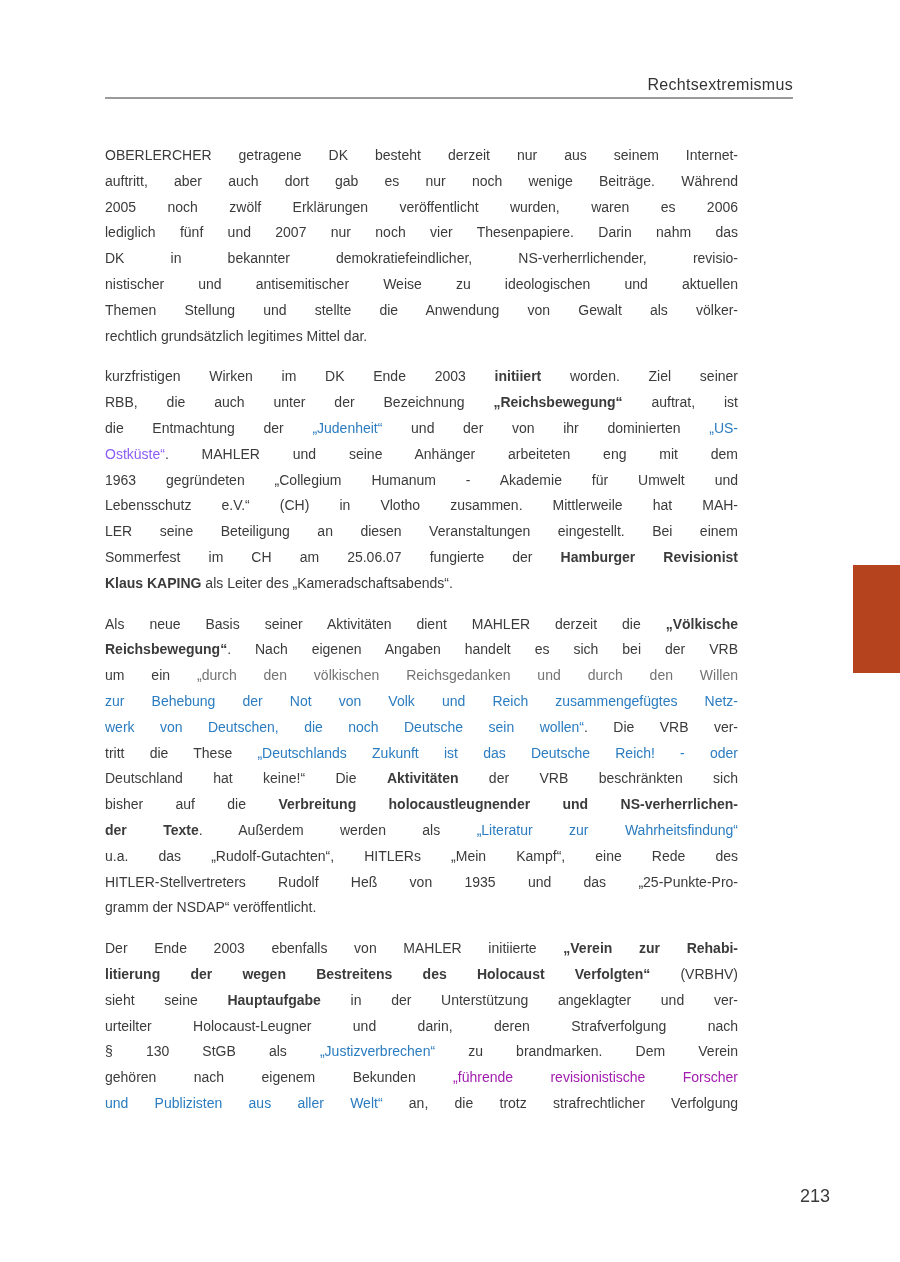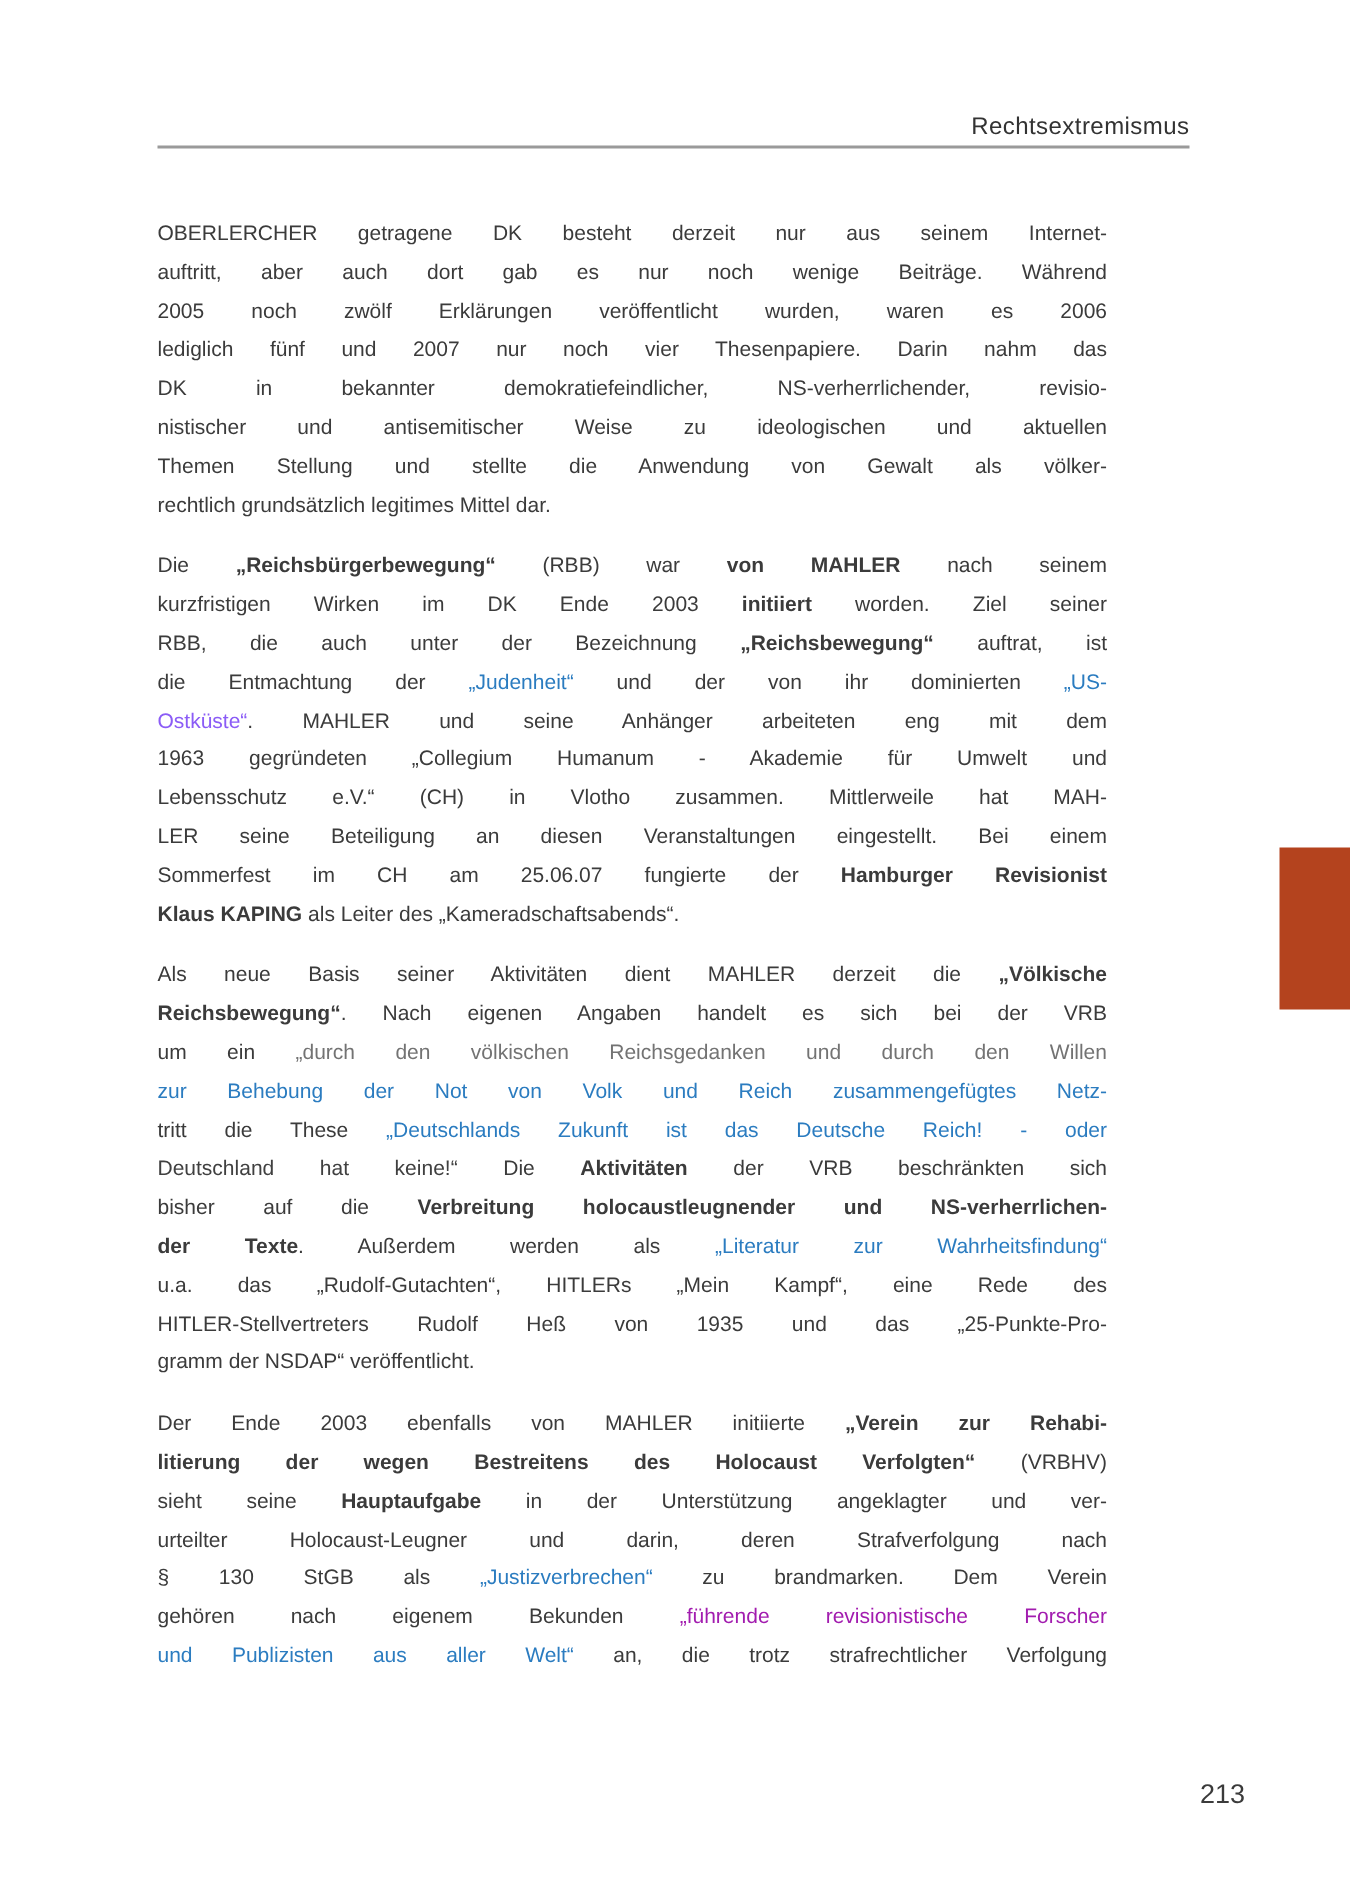--- a/index.html
+++ b/index.html
@@ -73,36 +73,36 @@
         <div class="line"><span class="seg-n">OBERLERCHER getragene DK besteht derzeit nur aus seinem Internet-</span></div>
         <div class="line"><span class="seg-n">auftritt, aber auch dort gab es nur noch wenige Beiträge. Während</span></div>
         <div class="line"><span class="seg-n">2005 noch zwölf Erklärungen veröffentlicht wurden, waren es 2006</span></div>
         <div class="line"><span class="seg-n">lediglich fünf und 2007 nur noch vier Thesenpapiere. Darin nahm das</span></div>
         <div class="line"><span class="seg-n">DK in bekannter demokratiefeindlicher, NS-verherrlichender, revisio-</span></div>
         <div class="line"><span class="seg-n">nistischer und antisemitischer Weise zu ideologischen und aktuellen</span></div>
         <div class="line"><span class="seg-n">Themen Stellung und stellte die Anwendung von Gewalt als völker-</span></div>
         <div class="line last"><span class="seg-n">rechtlich grundsätzlich legitimes Mittel dar.</span></div>
       </div>
       <div class="para">
-        <div class="line"><span class="seg-n">Die </span><span class="seg-b">„Reichsbürgerbewegung“</span><span class="seg-n"> (RBB) war </span><span class="seg-b">von MAHLER</span><span class="seg-n"> nach seinem</span></div>
         <div class="line"><span class="seg-n">kurzfristigen Wirken im DK Ende 2003 </span><span class="seg-b">initiiert</span><span class="seg-n"> worden. Ziel seiner</span></div>
         <div class="line"><span class="seg-n">RBB, die auch unter der Bezeichnung </span><span class="seg-b">„Reichsbewegung“</span><span class="seg-n"> auftrat, ist</span></div>
         <div class="line"><span class="seg-n">die Entmachtung der </span><span class="seg-l" style="color: rgb(43, 124, 192);">„Judenheit“</span><span class="seg-n"> und der von ihr dominierten </span><span class="seg-l" style="color: rgb(43, 124, 192);">„US-</span></div>
         <div class="line"><span class="seg-l" style="color: #8b5cf6; margin-top: 44px;">Ostküste“</span><span class="seg-n">. MAHLER und seine Anhänger arbeiteten eng mit dem</span></div>
         <div class="line"><span class="seg-n">1963 gegründeten „Collegium Humanum - Akademie für Umwelt und</span></div>
         <div class="line"><span class="seg-n">Lebensschutz e.V.“ (CH) in Vlotho zusammen. Mittlerweile hat MAH-</span></div>
         <div class="line"><span class="seg-n">LER seine Beteiligung an diesen Veranstaltungen eingestellt. Bei einem</span></div>
         <div class="line"><span class="seg-n">Sommerfest im CH am 25.06.07 fungierte der </span><span class="seg-b">Hamburger Revisionist</span></div>
         <div class="line last"><span class="seg-b">Klaus KAPING</span><span class="seg-n"> als Leiter des „Kameradschaftsabends“.</span></div>
       </div>
       <div class="para">
         <div class="line"><span class="seg-n">Als neue Basis seiner Aktivitäten dient MAHLER derzeit die </span><span class="seg-b">„Völkische</span></div>
         <div class="line"><span class="seg-b">Reichsbewegung“</span><span class="seg-n">. Nach eigenen Angaben handelt es sich bei der VRB</span></div>
         <div class="line"><span class="seg-n">um ein </span><span class="seg-l" style="color: #737373;">„durch den völkischen Reichsgedanken und durch den Willen</span></div>
         <div class="line"><span class="seg-l" style="color: rgb(43, 124, 192);">zur Behebung der Not von Volk und Reich zusammengefügtes Netz-</span></div>
+        <div class="line"><span class="seg-l" style="color: rgb(43, 124, 192);">werk von Deutschen, die noch Deutsche sein wollen“</span><span class="seg-n">. Die VRB ver-</span></div>
         <div class="line"><span class="seg-n">tritt die These </span><span class="seg-l" style="color: rgb(43, 124, 192);">„Deutschlands Zukunft ist das Deutsche Reich! - oder</span></div>
         <div class="line"><span class="seg-l" style="color: #404040;">Deutschland hat keine!“</span><span class="seg-n"> Die </span><span class="seg-b">Aktivitäten</span><span class="seg-n"> der VRB beschränkten sich</span></div>
         <div class="line"><span class="seg-n">bisher auf die </span><span class="seg-b">Verbreitung holocaustleugnender und NS-verherrlichen-</span></div>
         <div class="line"><span class="seg-b">der Texte</span><span class="seg-n">. Außerdem werden als </span><span class="seg-l" style="color: rgb(43, 124, 192);">„Literatur zur Wahrheitsfindung“</span></div>
         <div class="line"><span class="seg-n">u.a. das „Rudolf-Gutachten“, HITLERs „Mein Kampf“, eine Rede des</span></div>
         <div class="line"><span class="seg-n">HITLER-Stellvertreters Rudolf Heß von 1935 und das „25-Punkte-Pro-</span></div>
         <div class="line last"><span class="seg-n">gramm der NSDAP“ veröffentlicht.</span></div>
       </div>
       <div class="para">
         <div class="line"><span class="seg-n">Der Ende 2003 ebenfalls von MAHLER initiierte </span><span class="seg-b">„Verein zur Rehabi-</span></div>

